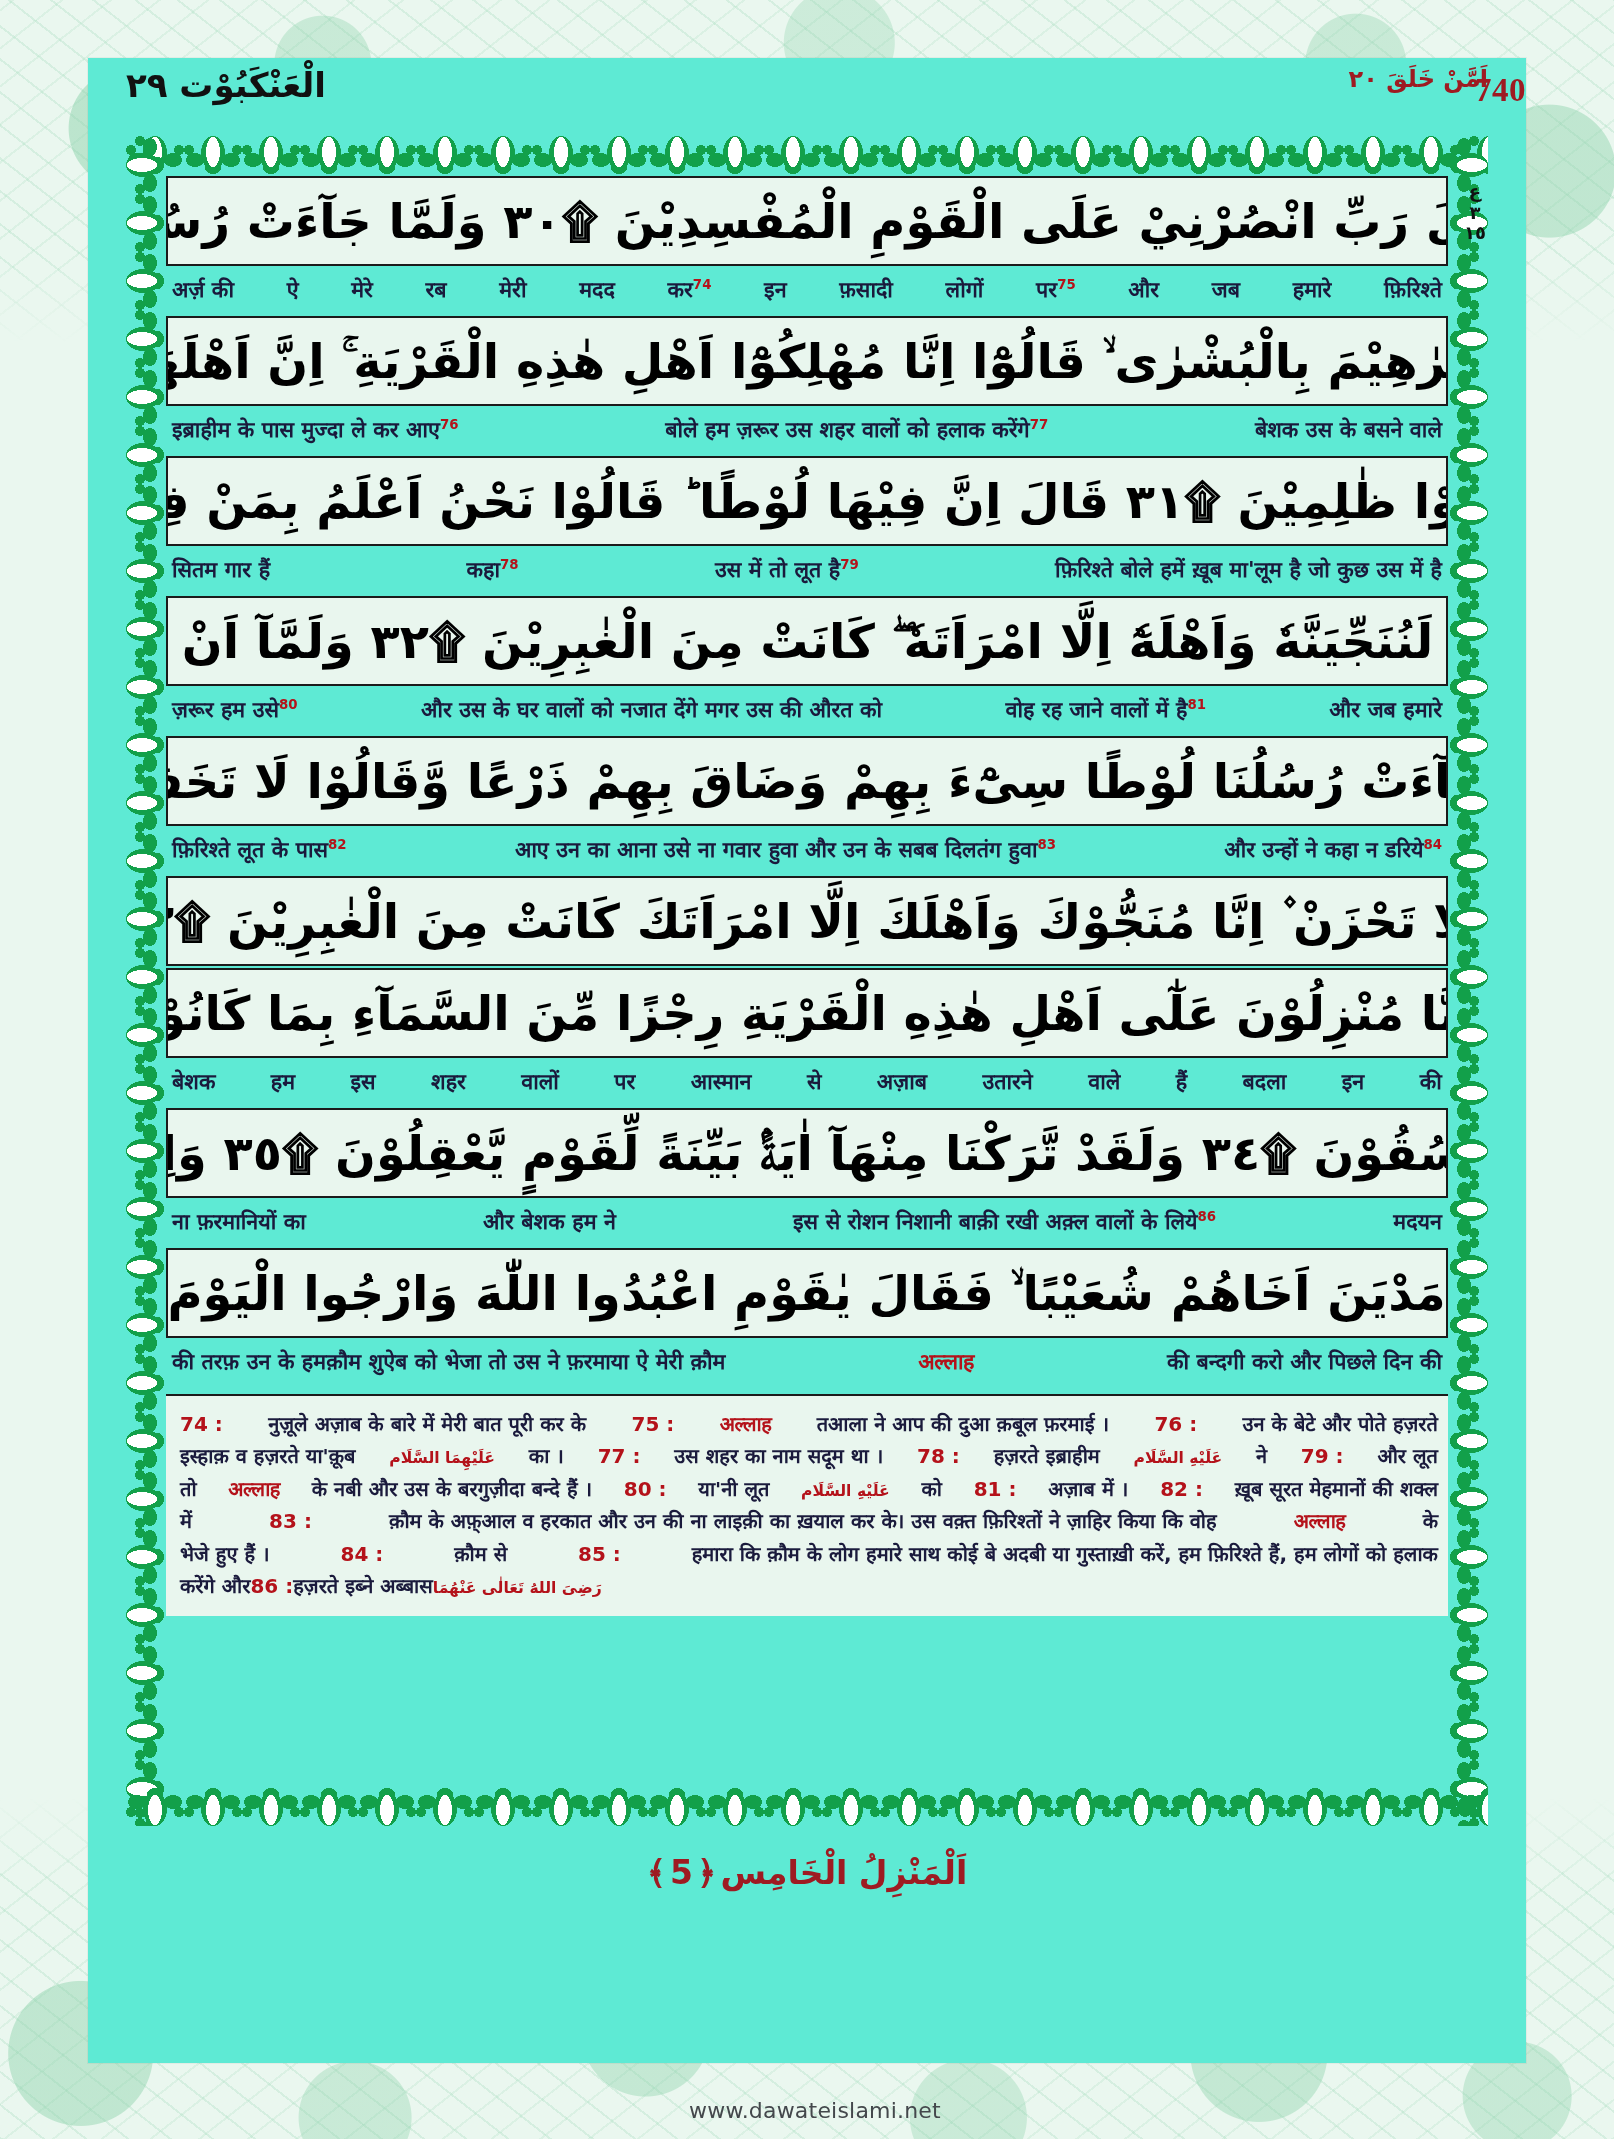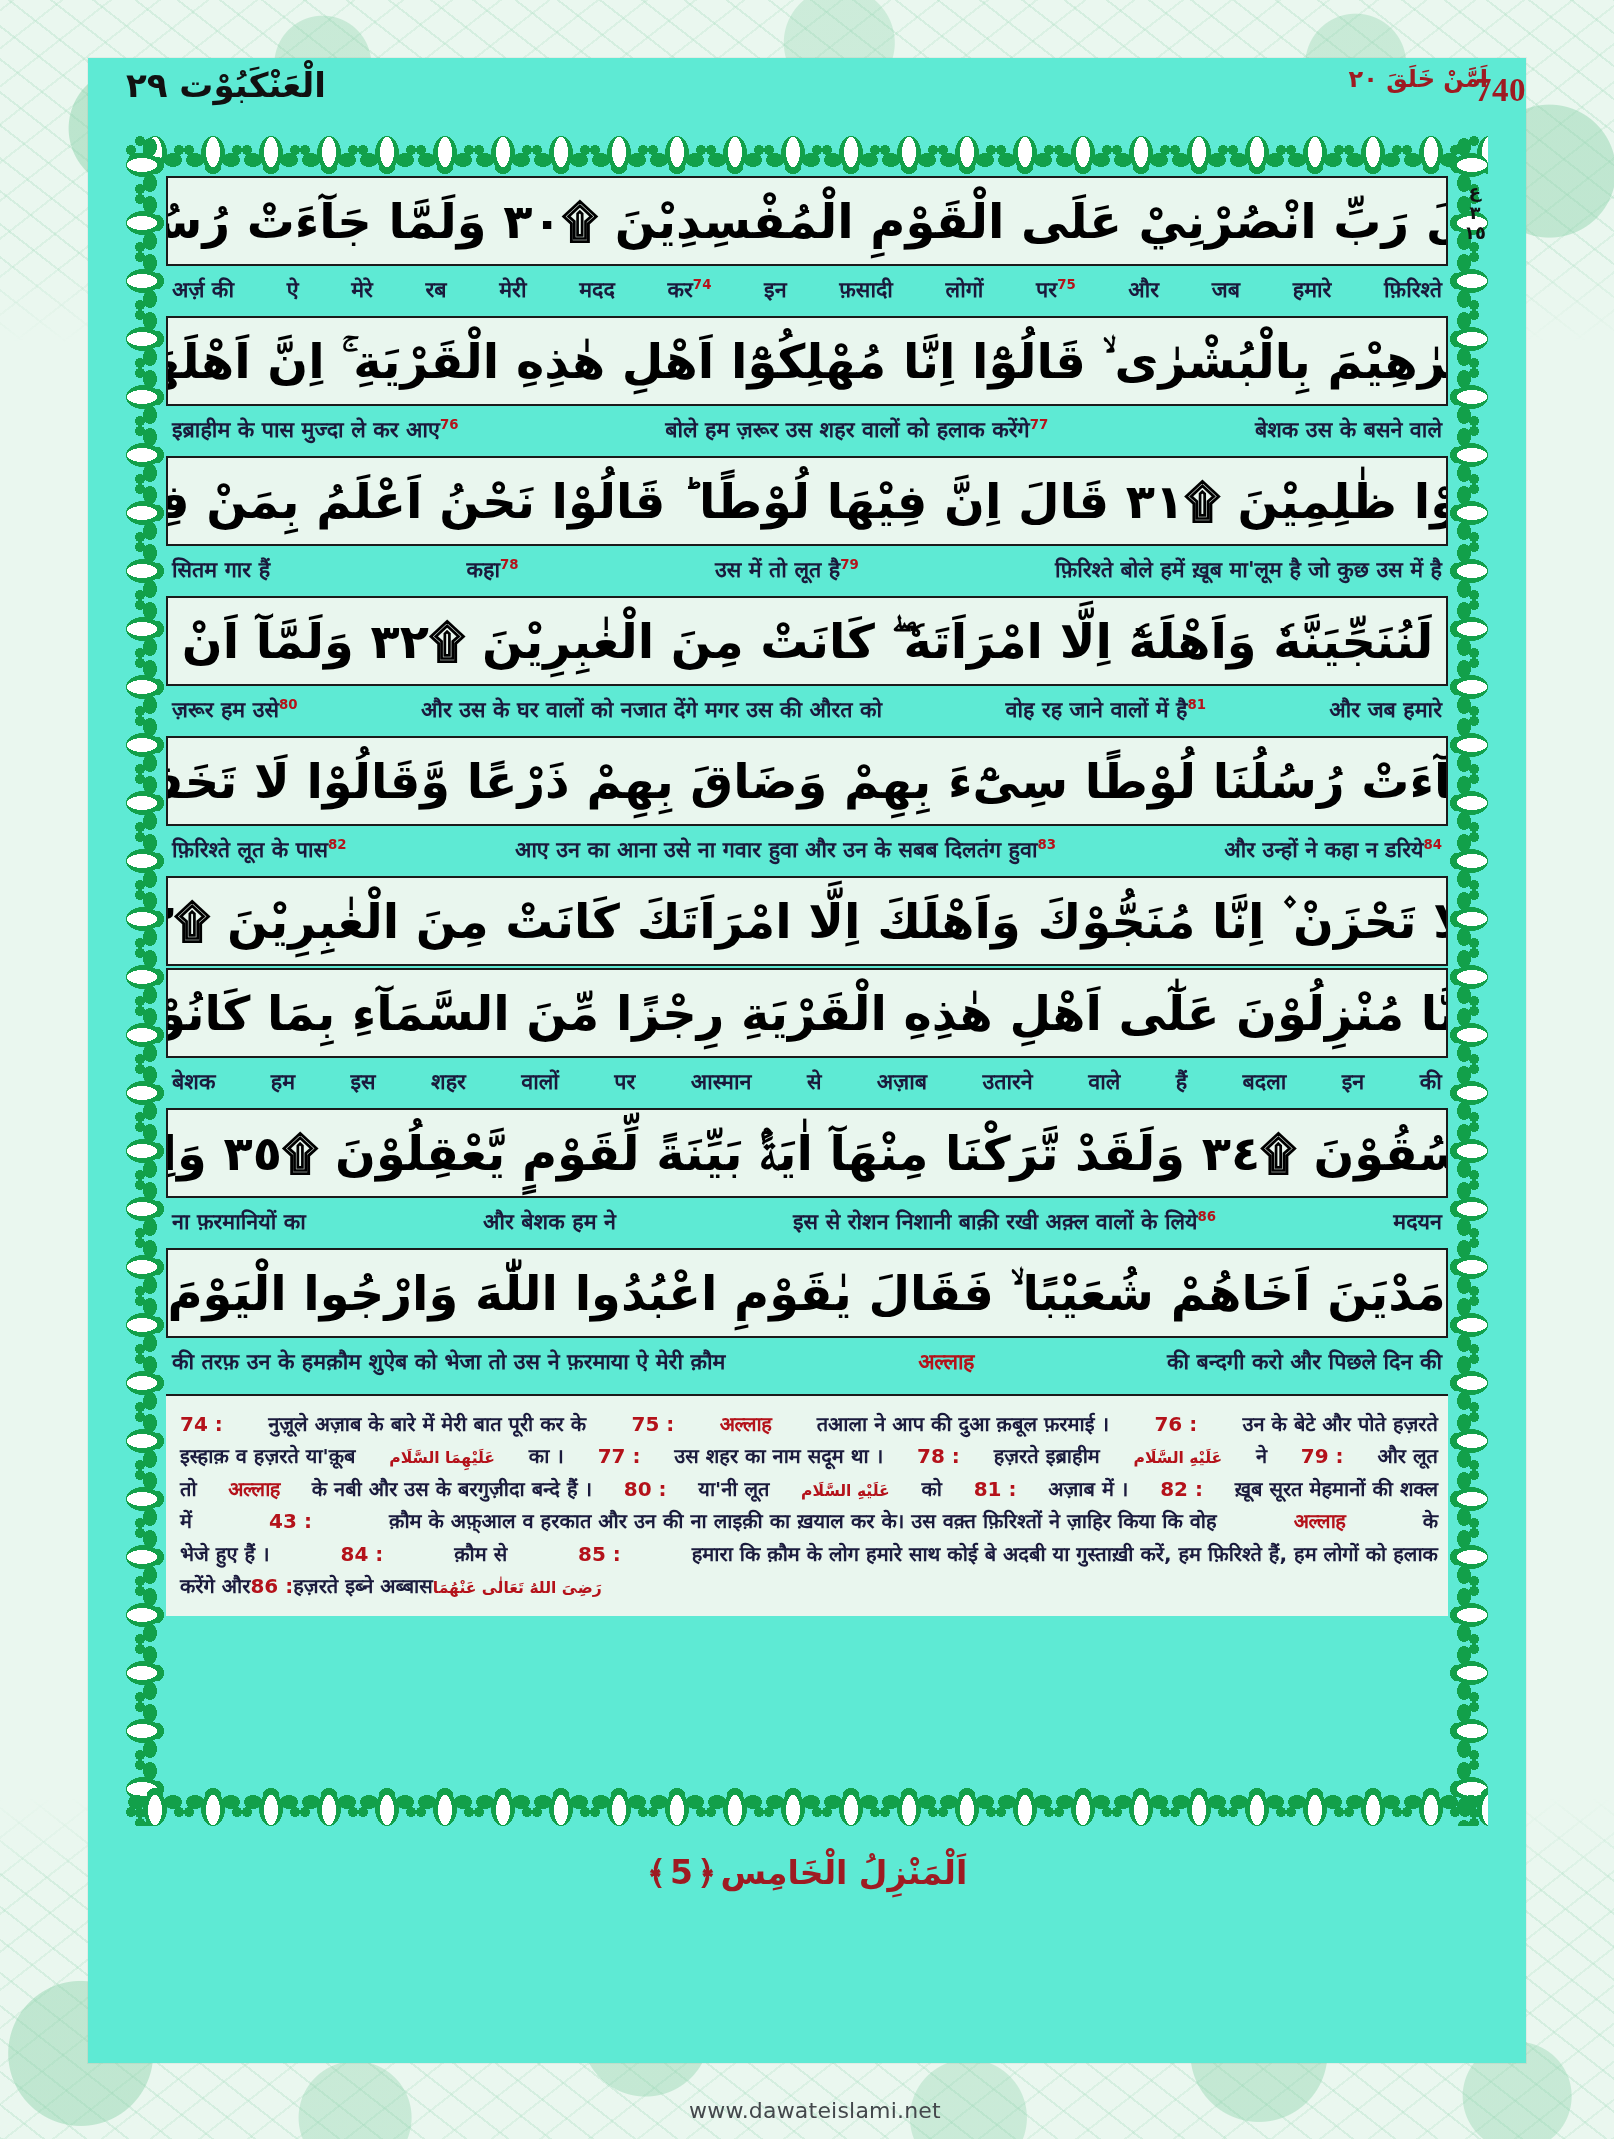--- a/index.html
+++ b/index.html
@@ -435,21 +435,21 @@
             <span class="seg">या'नी लूत</span> 
             <span class="seg honorific">عَلَيْهِ السَّلَام</span> 
             <span class="seg">को</span> 
             <span class="seg fn-num">81 :</span> 
             <span class="seg">अज़ाब में ।</span> 
             <span class="seg fn-num">82 :</span> 
             <span class="seg">ख़ूब सूरत मेहमानों की शक्ल</span> 
           </div>
           <div class="fn-line">
             <span class="seg">में</span> 
-            <span class="seg fn-num">43 :</span> 
+            <span class="seg fn-num">83 :</span> 
             <span class="seg">क़ौम के अफ़्आल व हरकात और उन की ना लाइक़ी का ख़याल कर के। उस वक़्त फ़िरिश्तों ने ज़ाहिर किया कि वोह</span> 
             <span class="seg allah">अल्लाह</span> 
             <span class="seg">के</span> 
           </div>
           <div class="fn-line">
             <span class="seg">भेजे हुए हैं ।</span> 
             <span class="seg fn-num">84 :</span> 
             <span class="seg">क़ौम से</span> 
             <span class="seg fn-num">85 :</span> 
             <span class="seg">हमारा कि क़ौम के लोग हमारे साथ कोई बे अदबी या गुस्ताख़ी करें, हम फ़िरिश्ते हैं, हम लोगों को हलाक</span> 

